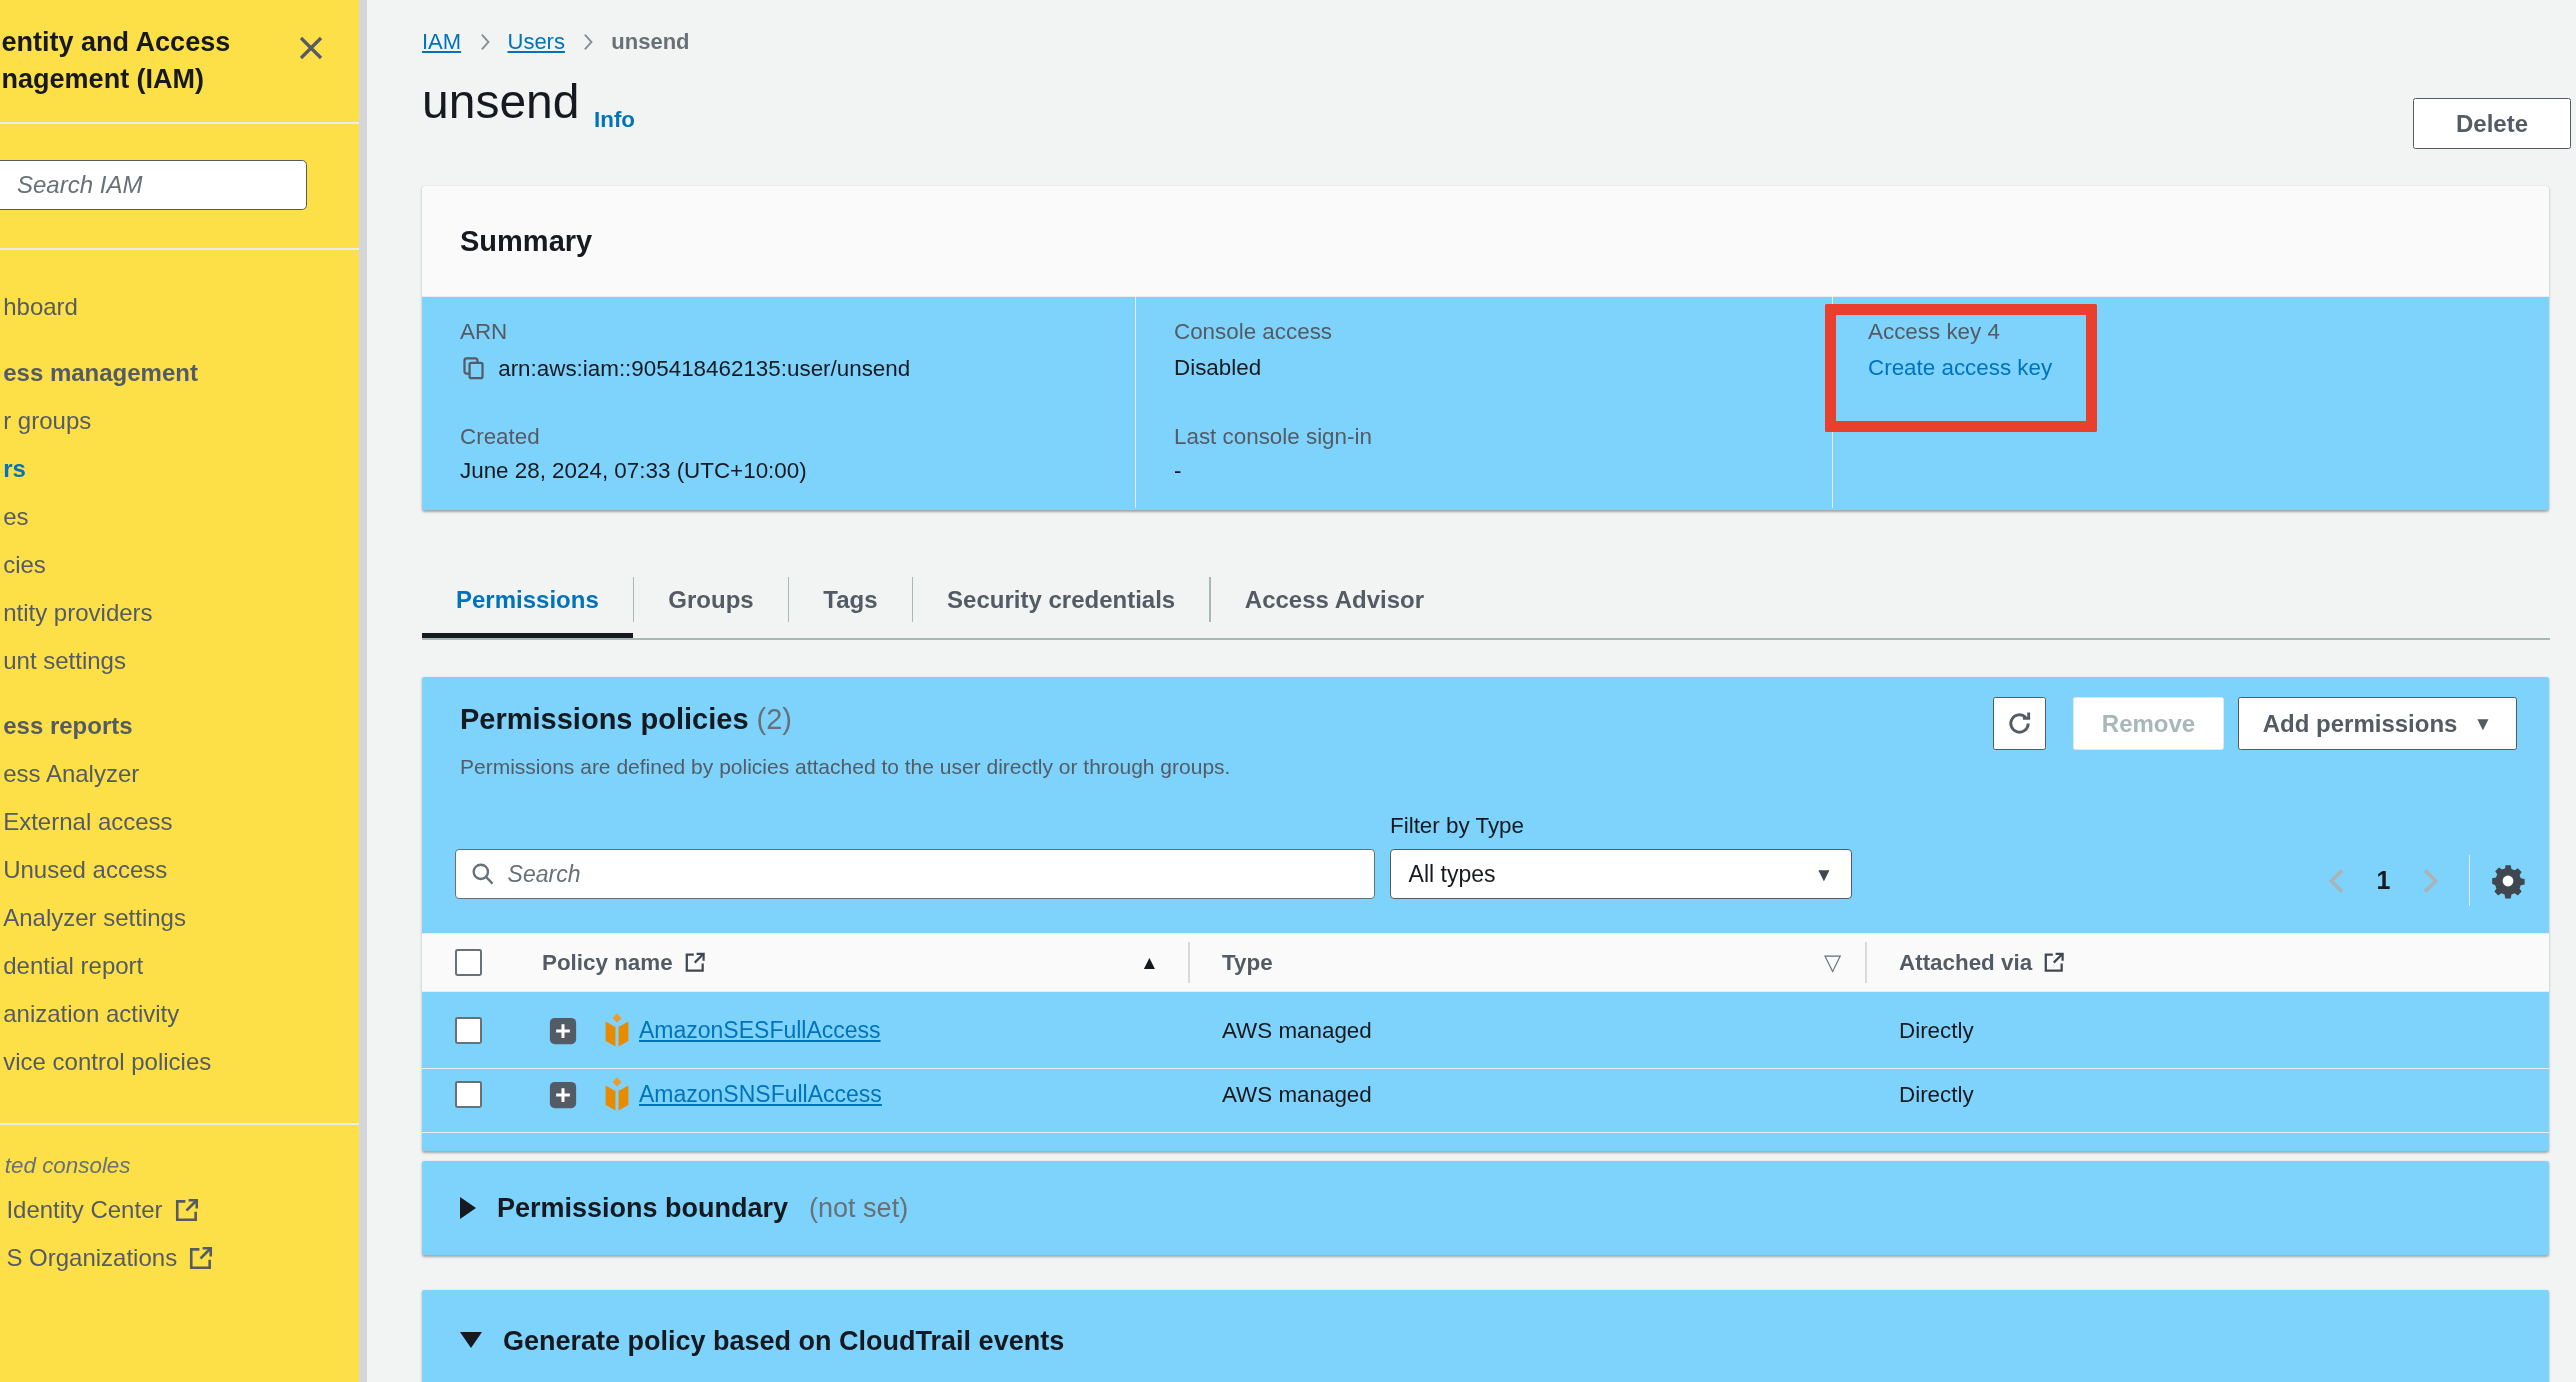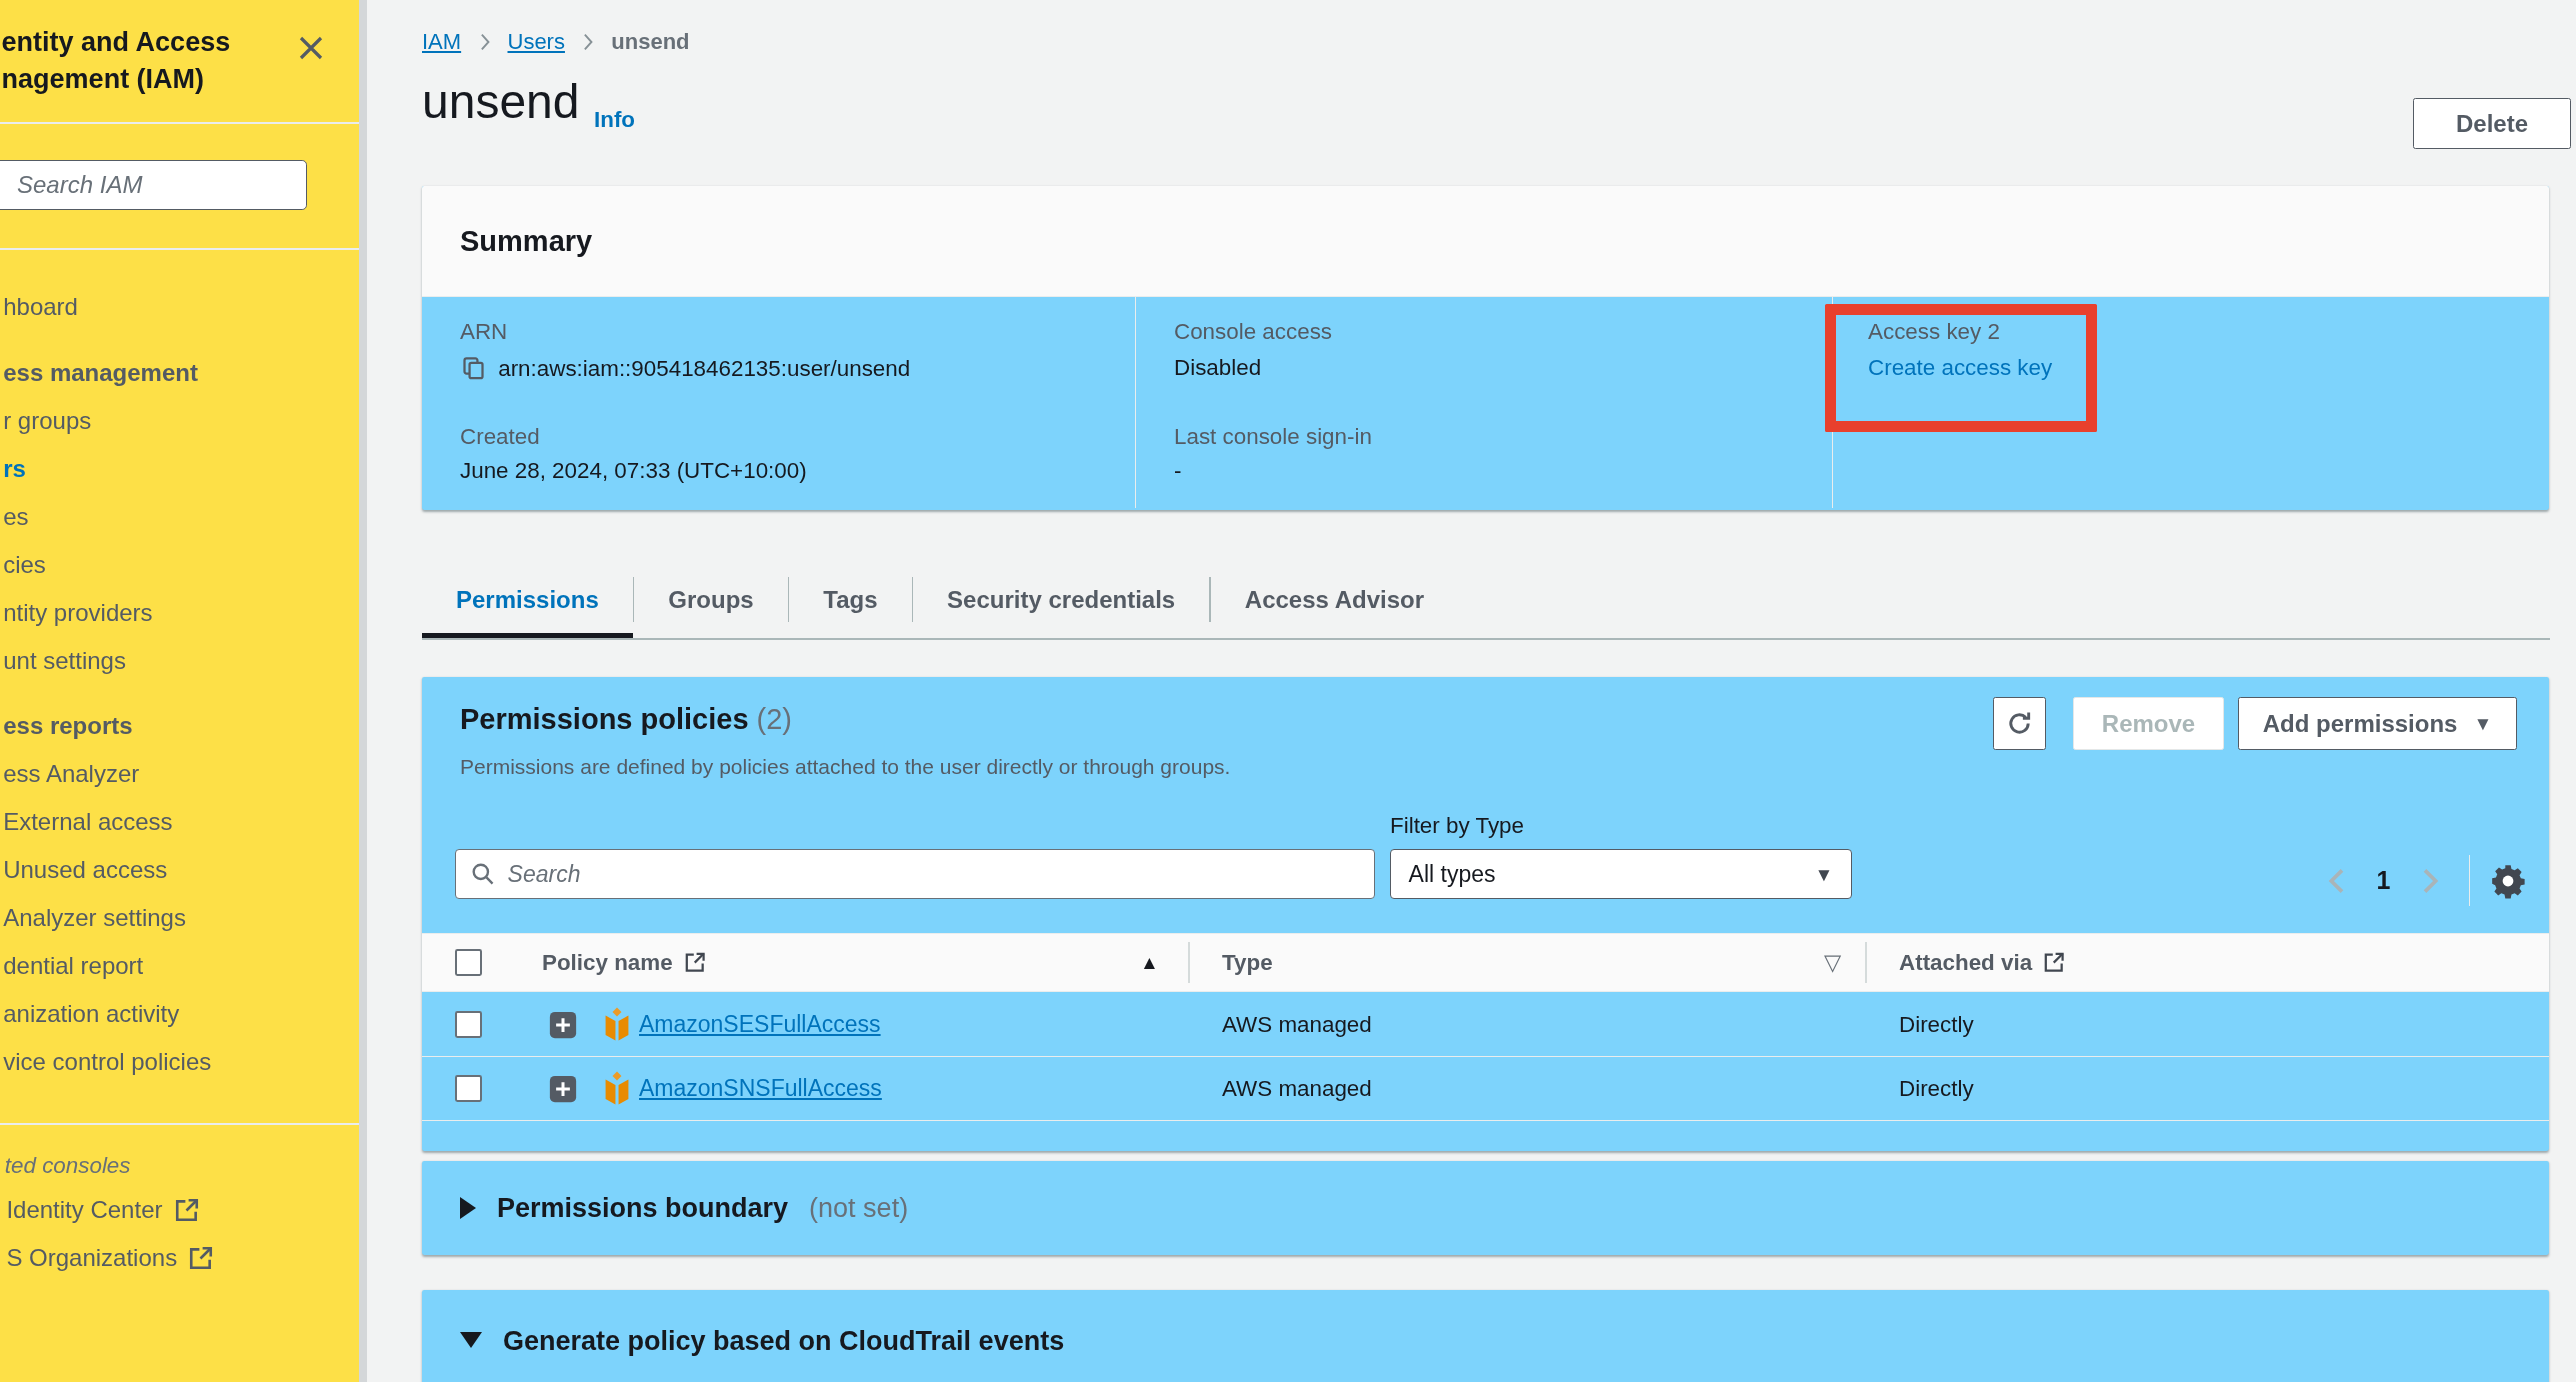--- a/index.html
+++ b/index.html
@@ -113,21 +113,21 @@
   .tbl-header { position:absolute; left:0; right:0; top:256px; height:59px; background:#fafafa;
     border-top:1.6px solid #eaeded; border-bottom:1.6px solid #eaeded; }
   .th { position:absolute; top:0; height:100%; display:flex; align-items:center; gap:11.2px;
     font-size:22.4px; font-weight:700; color:#545b64; }
   .th .ext, .tbl-header .ext { color:#414750; }
   .col-line { position:absolute; top:8px; bottom:8px; width:1.6px; background:#d5dbdb; }
   .sort-asc { position:absolute; left:718px; top:0; height:100%; display:flex; align-items:center;
     font-size:19px; color:#16191f; cursor:pointer; }
   .filter-tri { position:absolute; left:1402px; top:0; height:100%; display:flex; align-items:center;
     font-size:22.4px; color:#687078; cursor:pointer; }
-  .tbl-row { position:absolute; left:0; right:0; height:64px; border-bottom:1.6px solid #eaeded; }
+  .tbl-row { position:absolute; left:0; right:0; height:76px; border-bottom:1.6px solid #eaeded; }
   .row1 { top:316px; } .row2 { top:380px; }
   .cell { position:absolute; top:0; height:100%; display:flex; align-items:center; font-size:22.4px; color:#16191f; }
   .checkbox { position:absolute; left:33px; top:50%; margin-top:-13.6px; width:27px; height:27px;
     border:2.4px solid #687078; border-radius:2.4px; background:#fff; cursor:pointer; }
   .expand-ic { position:absolute; left:126px; top:50%; margin-top:-15px; width:30px; height:30px; cursor:pointer; }
   .policy-ic { position:absolute; left:179px; top:50%; margin-top:-18.4px; width:32px; height:37px; }
   .pol-link { position:absolute; left:217px; top:0; height:100%; display:flex; align-items:center;
     font-size:23px; color:#0073bb; text-decoration:underline; cursor:pointer; }
 
   
@@ -227,21 +227,21 @@
       <div class="fld-label r2l">Created</div>
       <div class="fld-value r2v">June 28, 2024, 07:33 (UTC+10:00)</div>
     </div>
     <div class="sum-col c2">
       <div class="fld-label r1l">Console access</div>
       <div class="fld-value r1v">Disabled</div>
       <div class="fld-label r2l">Last console sign-in</div>
       <div class="fld-value r2v">-</div>
     </div>
     <div class="sum-col c3">
-      <div class="fld-label r1l">Access key 2</div>
+      <div class="fld-label r1l">Access key 4</div>
       <div class="fld-value r1v blue-link">Create access key</div>
     </div>
   </div>
 </div>
 <div class="annotation-box"></div>
 
 <div class="tabs">
   <div class="tabs-inner">
     <div class="tab active">Permissions</div>
     <div class="tab-div"></div>

